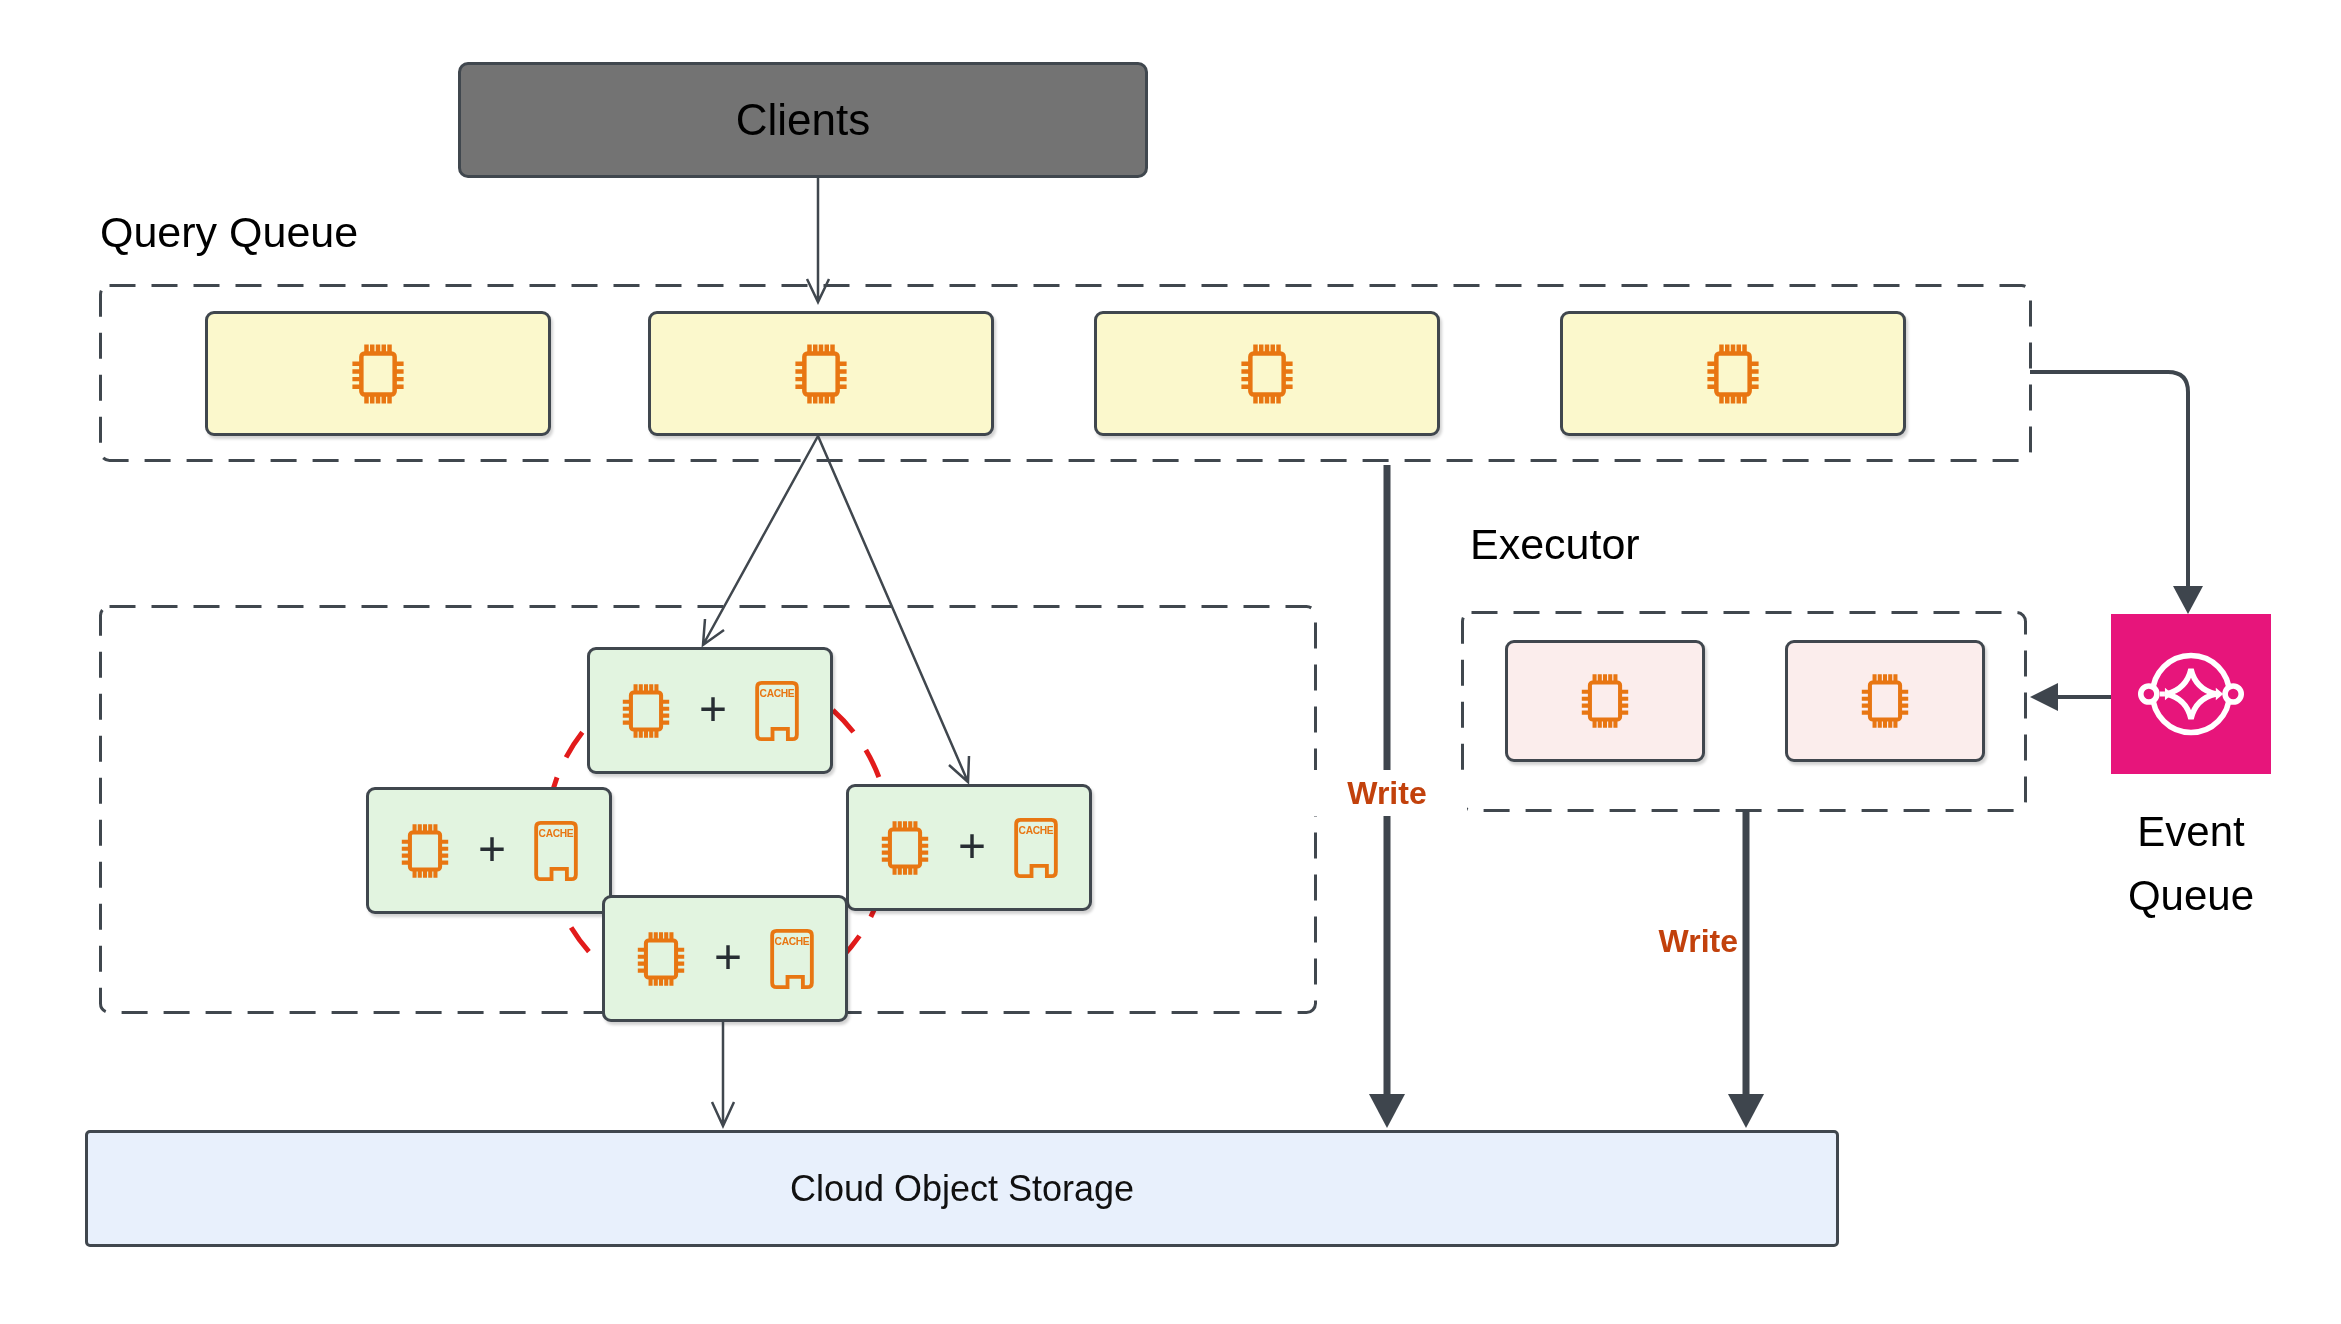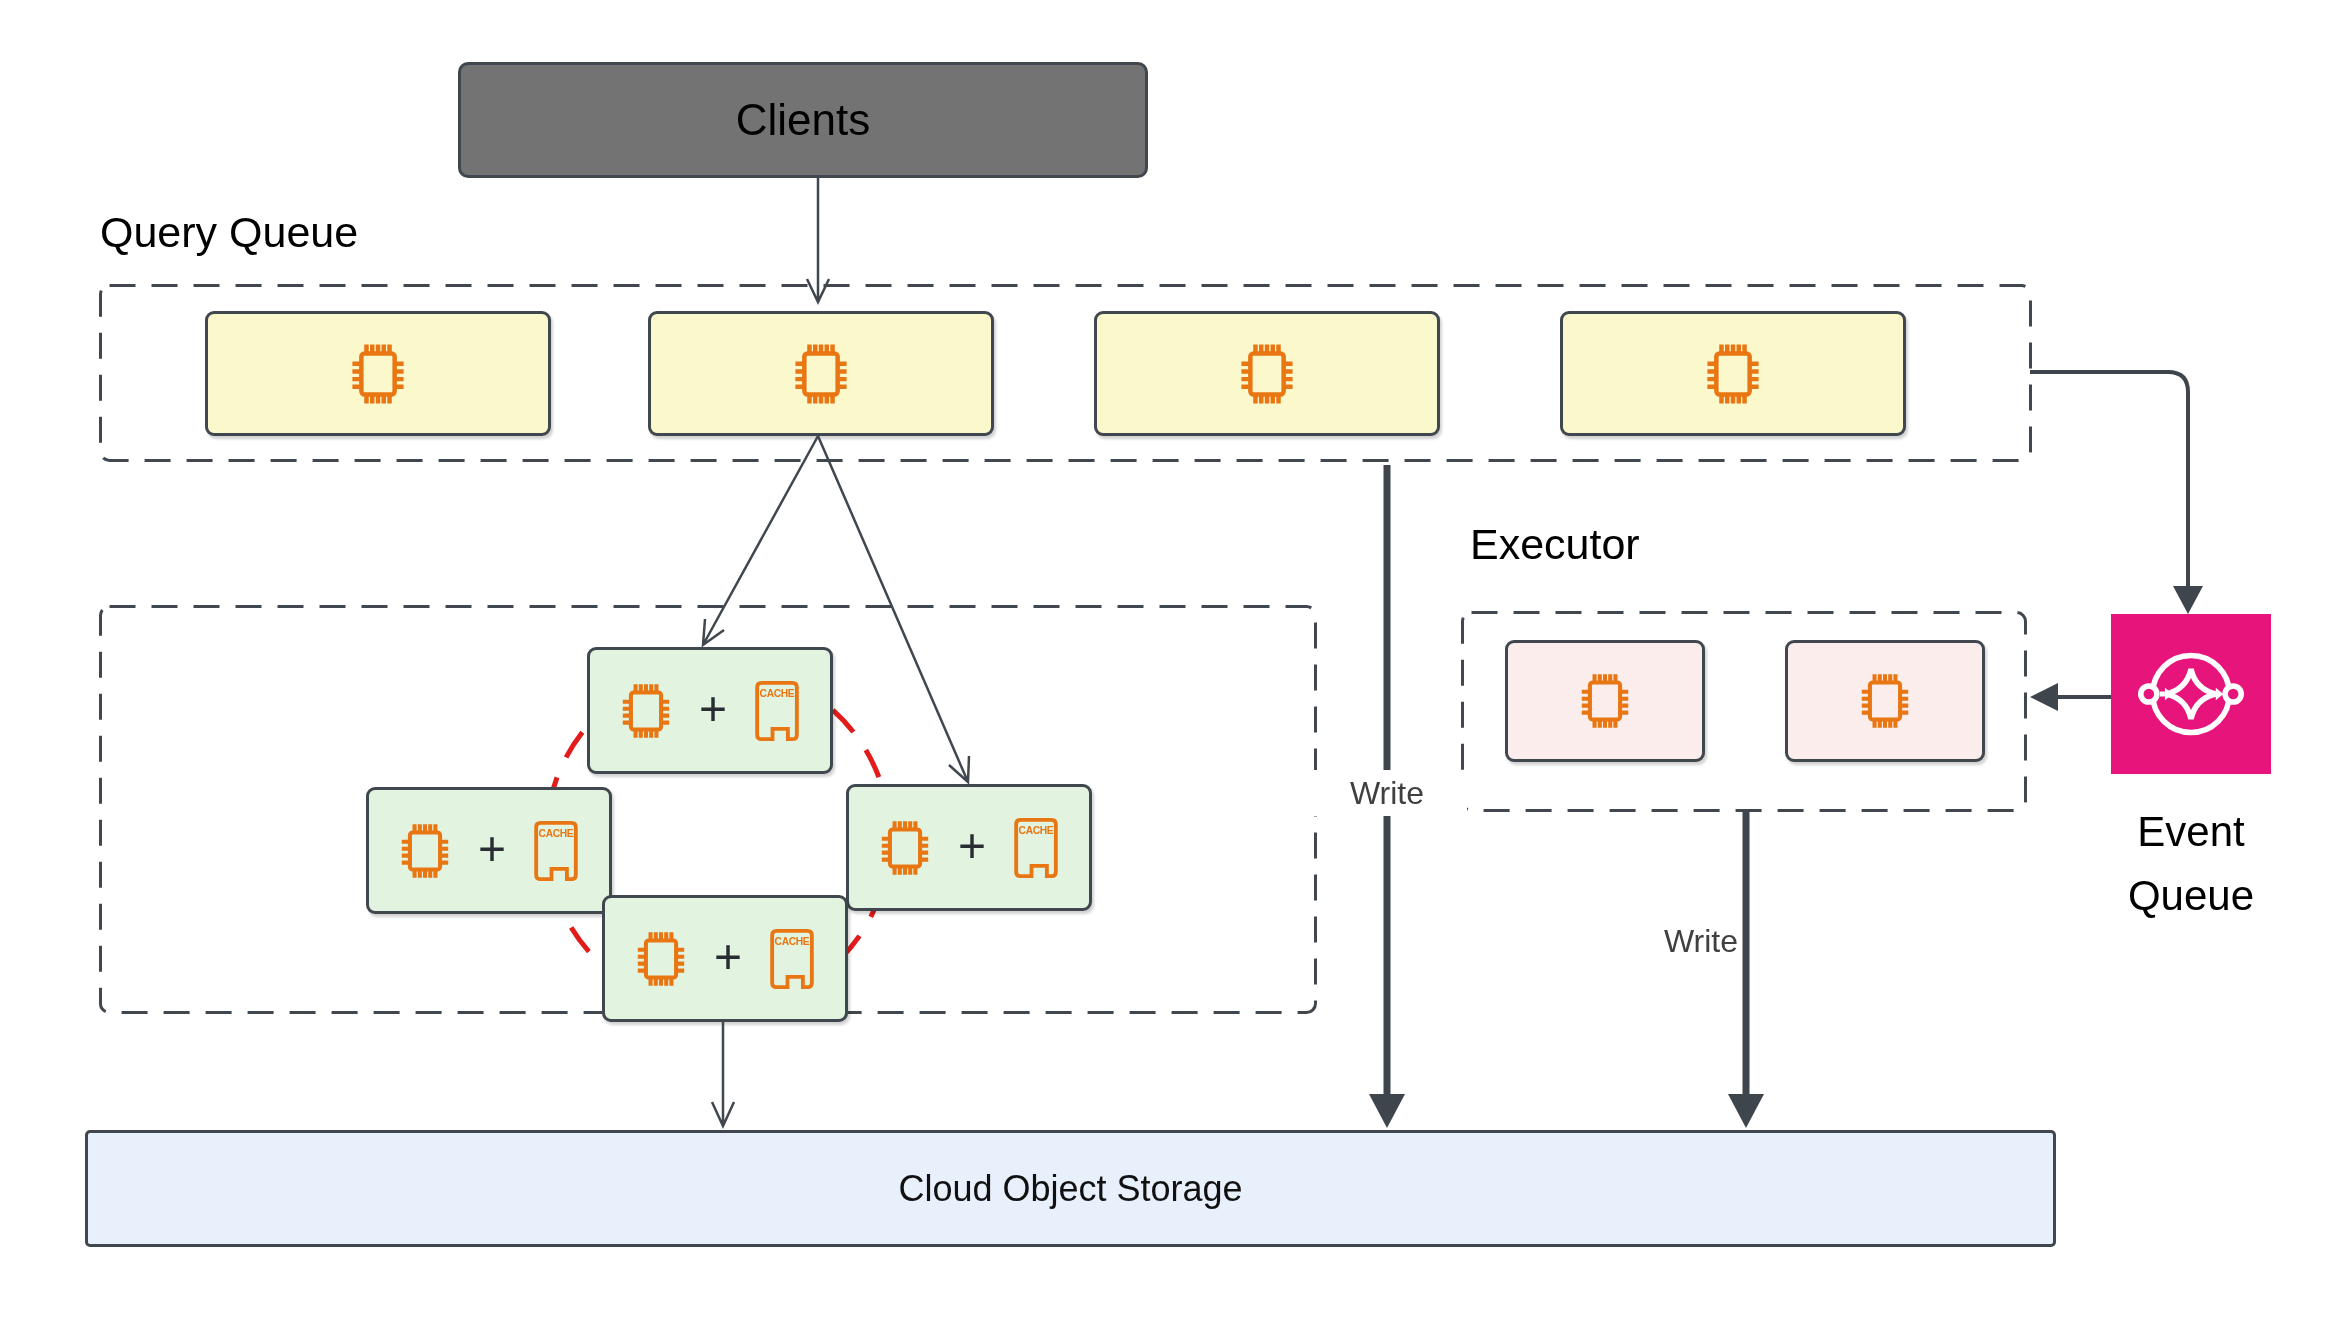--- a/index.html
+++ b/index.html
@@ -21,35 +21,35 @@
     position:absolute; left:458px; top:62px; width:690px; height:116px;
     border:3px solid #40474E; border-radius:10px; background:#737373;
     display:flex; align-items:center; justify-content:center;
     font-size:44px; color:#000; box-sizing:border-box;
   }
   .q-node  { background:#FBF8CC; }
   .e-node  { background:#E2F4E0; }
   .i-node  { background:#FBEDEC; }
   .plus { font-size:48px; color:#272D33; font-weight:400; margin-top:-4px; }
   .storage-bar {
-    position:absolute; left:85px; top:1130px; width:1971px; height:117px;
+    position:absolute; left:85px; top:1130px; width:1754px; height:117px;
     background:#E8F0FC; border:3px solid #40474E; border-radius:5px;
     display:flex; align-items:center; justify-content:center;
     font-size:36px; color:#111; box-sizing:border-box;
   }
   .event-tile {
     position:absolute; left:2111px; top:614px; width:160px; height:160px;
     background:#E7157B; display:flex; align-items:center; justify-content:center;
   }
   .event-label {
     position:absolute; left:2040px; top:800px; width:302px;
     text-align:center; font-size:42px; line-height:64px; color:#000;
   }
   .write-label {
-    position:absolute; font-size:32px; font-weight:400; color:#404040;
+    position:absolute; font-size:32px; font-weight:700; color:#c2410c;
     line-height:46px;
   }
   #write-label-1 { left:1307px; top:770px; width:160px; text-align:center;
     background:#ffffff; }
   #write-label-2 { left:1502px; top:918px; width:236px; text-align:right; }
   .icon svg { display:block; }
 </style>
 </head>
 <body>
 

